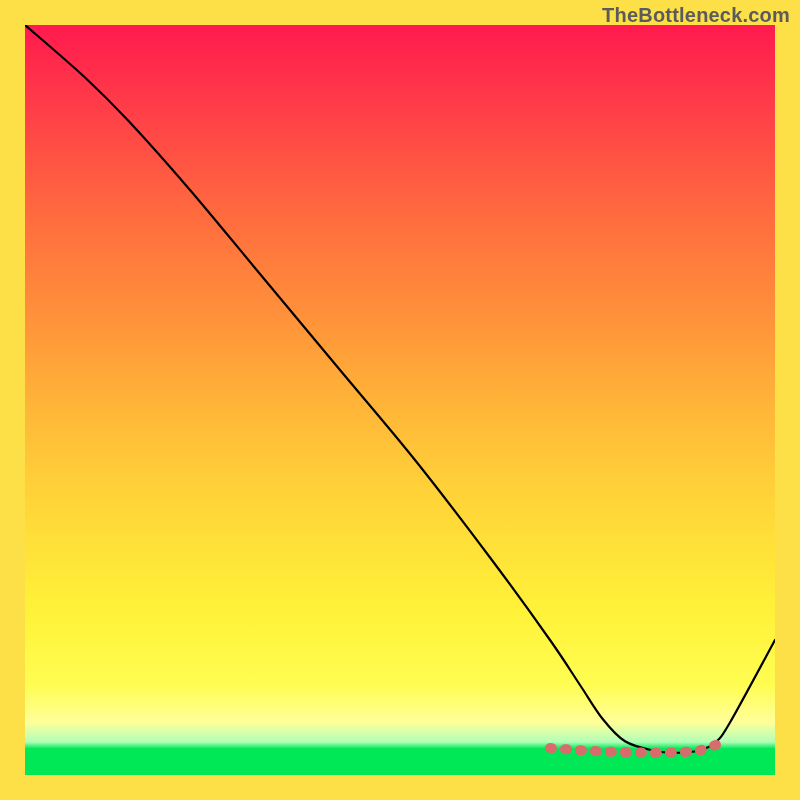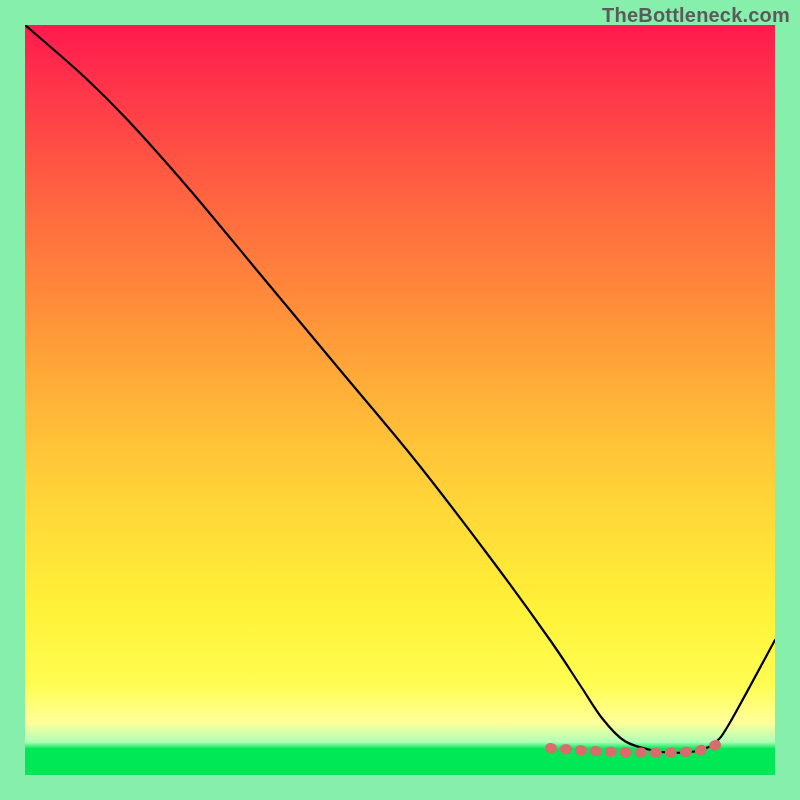--- a/index.html
+++ b/index.html
@@ -7,21 +7,21 @@
     padding: 0;
     width: 800px;
     height: 800px;
     background: #000;
     overflow: hidden;
   }
   .stage {
     position: relative;
     width: 800px;
     height: 800px;
-    background: #86efac;
+    background: #fde047;
   }
   .plot {
     position: absolute;
     left: 25px;
     top: 25px;
     width: 750px;
     height: 750px;
     background: linear-gradient(to bottom,
       #ff1a4e 0%,
       #ff3a49 10%,

